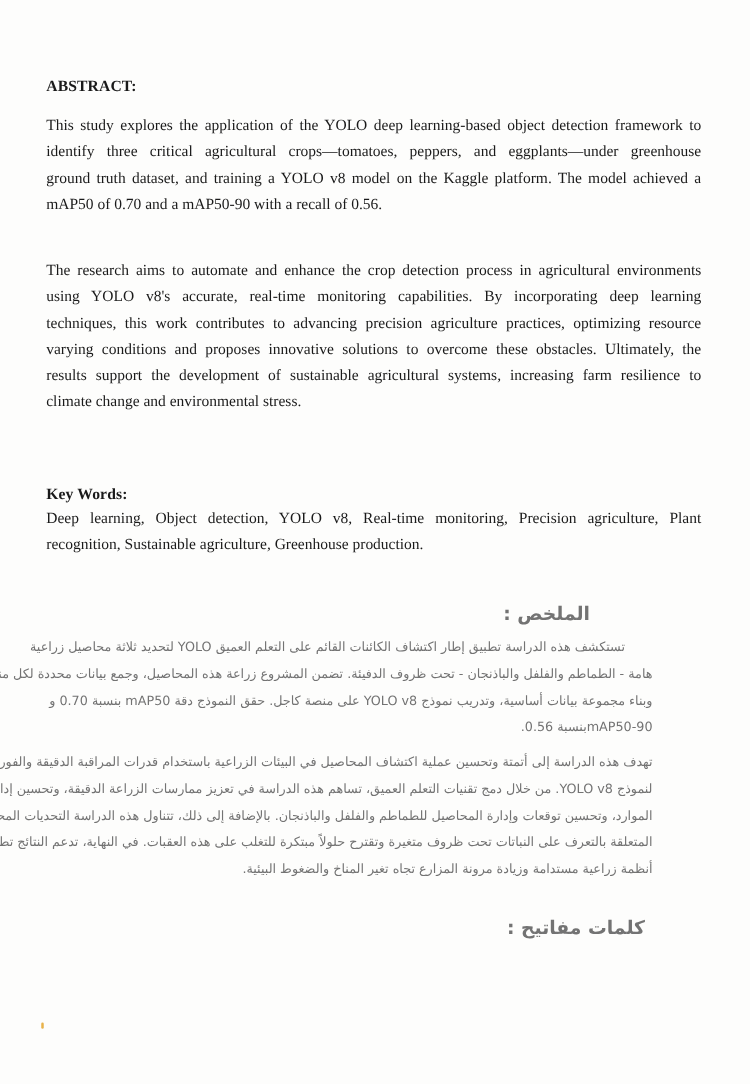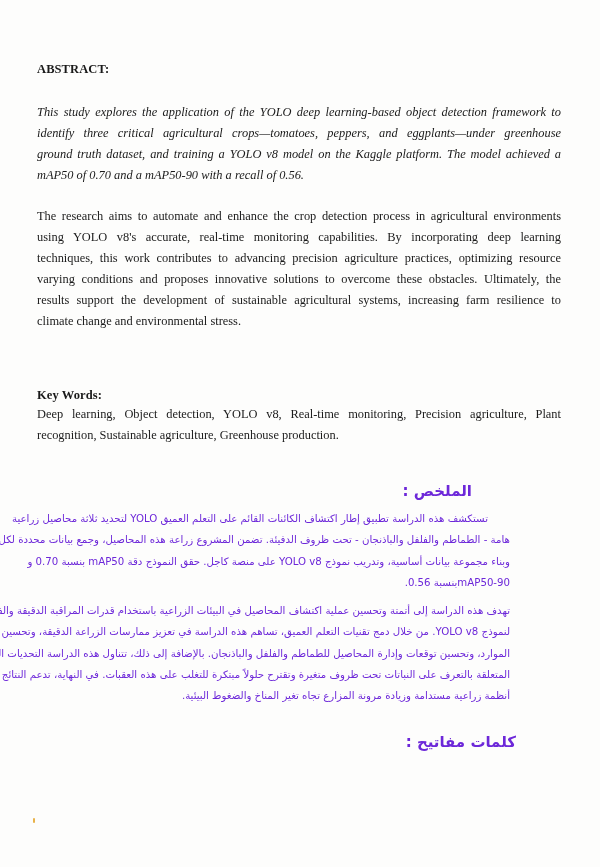--- a/index.html
+++ b/index.html
@@ -18,21 +18,21 @@
       position: absolute;
       left: 0; top: 0;
       width: 600px; height: 619px;
     }
     .en {
       font-family: "Liberation Serif", "DejaVu Serif", serif;
       color: #1a1a1a;
     }
     .ar {
       font-family: "DejaVu Sans", "Liberation Sans", sans-serif;
-      color: #6d28d9;
+      color: #737373;
       direction: rtl;
       unicode-bidi: plaintext;
     }
     .heading-en {
       position: absolute;
       left: 37px;
       font-weight: bold;
       font-size: 12.5px;
       letter-spacing: 0.1px;
     }
@@ -63,21 +63,21 @@
     }
     .heading-ar2 {
       position: absolute;
       right: 84px;
       font-weight: bold;
       font-size: 15px;
       text-align: right;
     }
     .para-ar {
       position: absolute;
-      right: 90px;
+      right: 78px;
       width: 480px;
       font-size: 10.2px;
       line-height: 21.3px;
     }
     .para-ar .line {
       display: block;
       text-align: justify;
       text-align-last: justify;
       white-space: nowrap;
     }
@@ -94,21 +94,21 @@
       border-radius: 1px;
     }
   </style>
 </head>
 <body>
 
 <div class="page">
 
   <div class="heading-en en" style="top:62px;">ABSTRACT:</div>
 
-  <div class="para-en en" style="top:102px;font-style:italic;">
+  <div class="para-en en" style="top:90px;">
     <span class="line">This study explores the application of the YOLO deep learning-based object detection framework to</span>
     <span class="line">identify three critical agricultural crops—tomatoes, peppers, and eggplants—under greenhouse</span>
     <span class="line">ground truth dataset, and training a YOLO v8 model on the Kaggle platform. The model achieved a</span>
     <span class="line last">mAP50 of 0.70 and a mAP50-90 with a recall of 0.56.</span>
   </div>
 
   <div class="para-en en" style="top:206px;">
     <span class="line">The research aims to automate and enhance the crop detection process in agricultural environments</span>
     <span class="line">using YOLO v8's accurate, real-time monitoring capabilities. By incorporating deep learning</span>
     <span class="line">techniques, this work contributes to advancing precision agriculture practices, optimizing resource</span>

